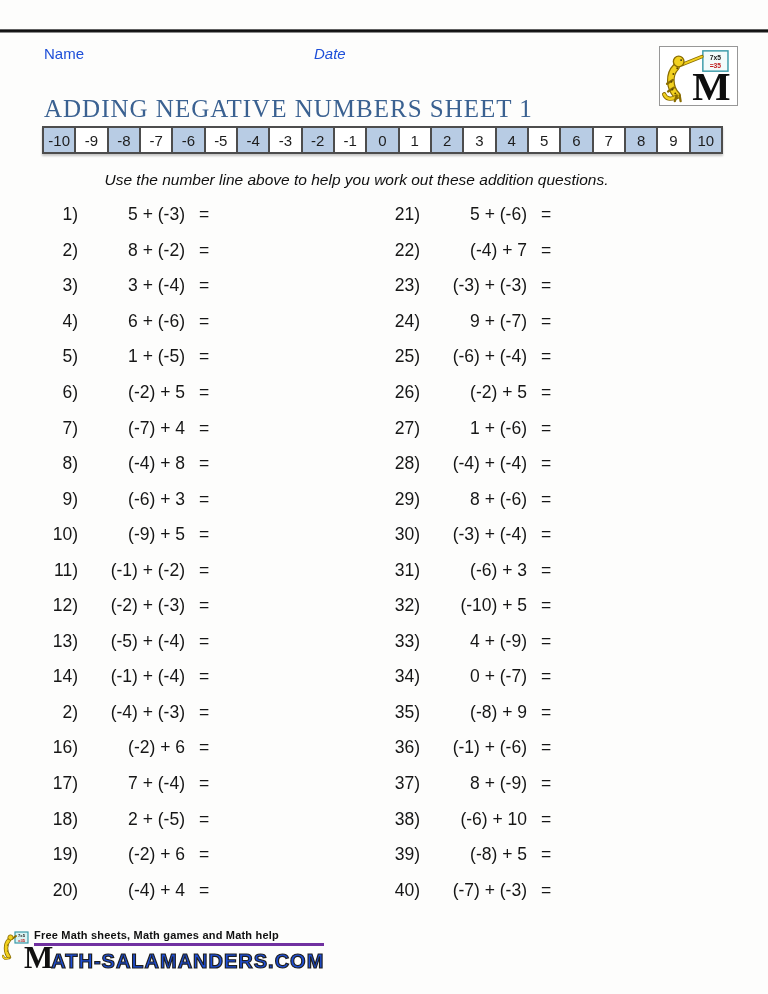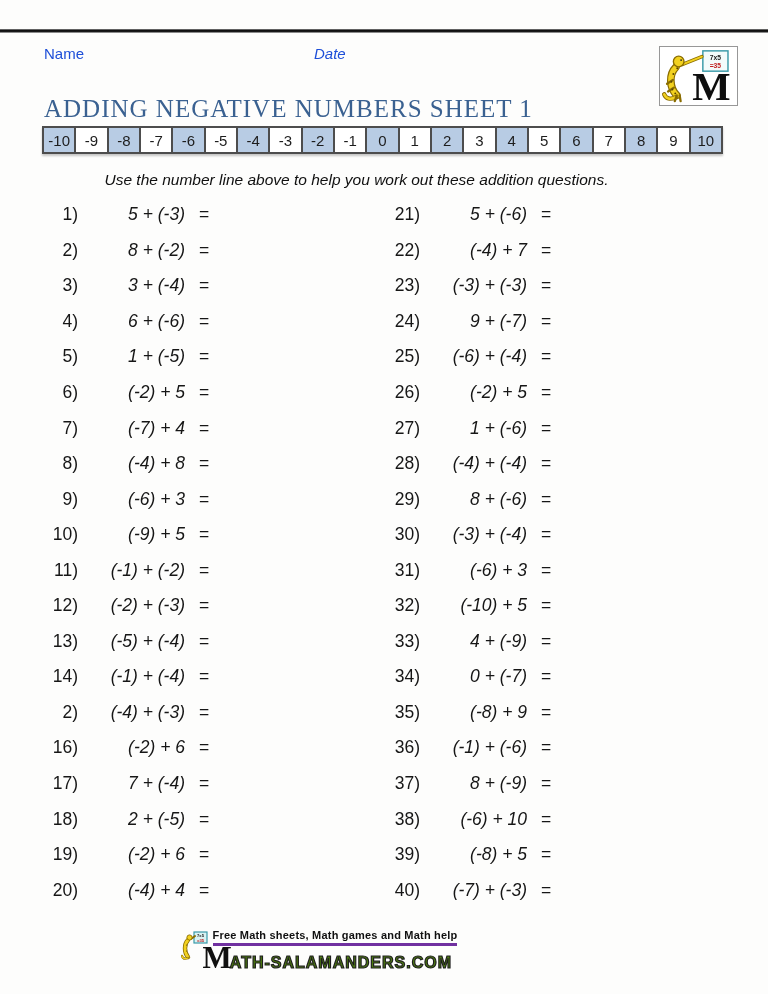--- a/index.html
+++ b/index.html
@@ -43,35 +43,35 @@
   .nl-cell.shaded{background:var(--shaded);}
   .instruction{
     position:absolute;top:171px;left:0;width:713px;text-align:center;
     font-style:italic;font-size:15.5px;color:#101010;
   }
   .q-col{position:absolute;top:197px;}
   .q-col.left{left:30px;}
   .q-col.right{left:372px;}
   .q-row{display:flex;align-items:center;height:35.55px;font-size:17.5px;color:#161616;}
   .q-num{width:48px;text-align:right;}
-  .q-expr{width:107px;text-align:right;white-space:nowrap;font-style:italic;}
+  .q-expr{width:107px;text-align:right;white-space:nowrap;}
   .q-eq{margin-left:14px;width:22px;}
-  .footer{position:absolute;top:929px;left:0;width:636px;display:flex;justify-content:center;}
+  .footer{position:absolute;top:929px;left:0;width:636px;display:flex;}
   .footer-inner{position:relative;padding-left:34px;}
   .f-icon{position:absolute;left:2px;top:2px;width:27px;height:31px;}
   .f-tagline{font-size:11px;font-weight:bold;color:#101010;letter-spacing:0.2px;}
   .f-rule{height:3px;background:var(--rule-color);margin-top:2px;}
   .f-line2{display:flex;align-items:baseline;margin-left:-10px;margin-top:-1px;}
   .logo-m{
     font-family:"Liberation Serif",serif;font-weight:bold;font-size:31px;
     line-height:26px;color:#101010;margin-right:-2px;
   }
   .site{
-    font-size:16px;font-weight:bold;letter-spacing:1px;
-    color:#4d7c0f;-webkit-text-stroke:1.2px #1e1e1e;
+    font-size:20px;font-weight:bold;letter-spacing:1px;
+    color:#1d4ed8;-webkit-text-stroke:1.2px #1e1e1e;
     font-family:"Liberation Sans",sans-serif;
   }
 </style>
 </head>
 <body>
 
 <div class="page">
 
   <div class="top-rule"></div>
 

